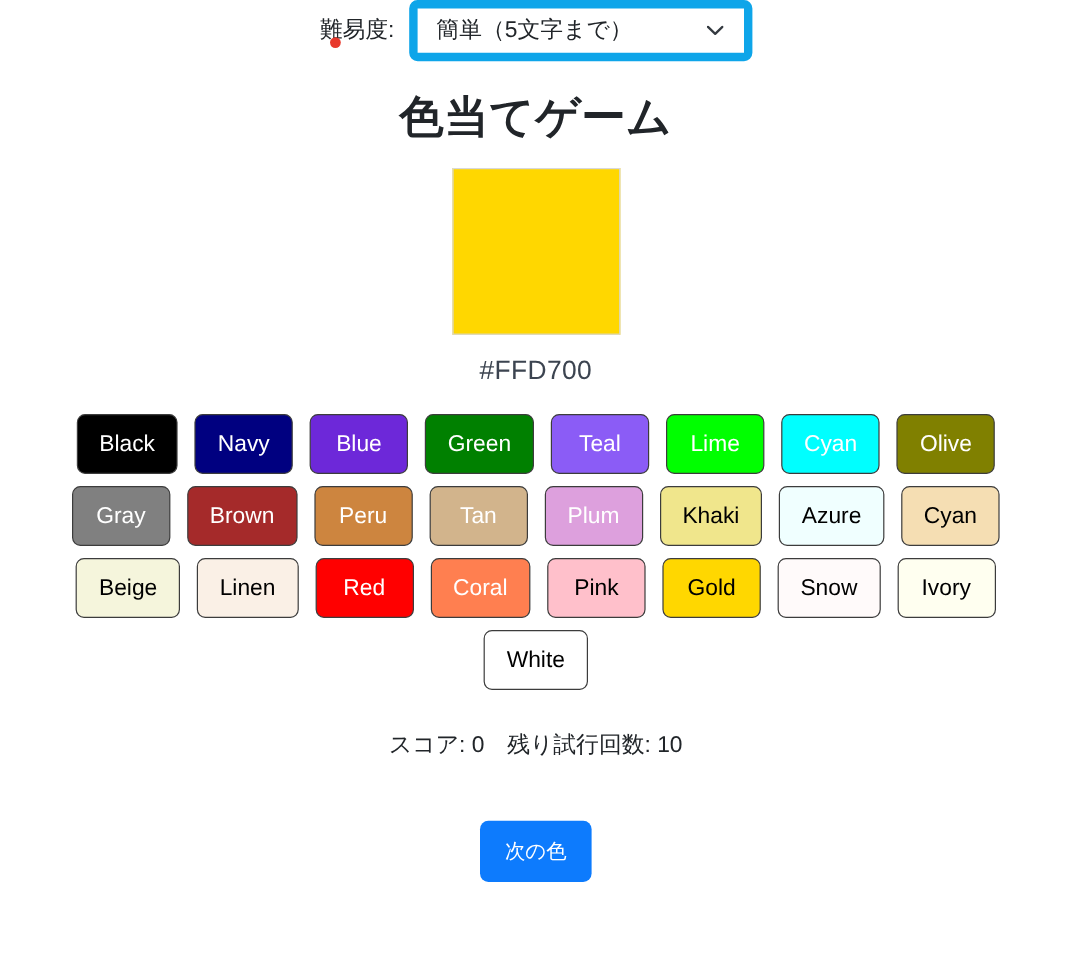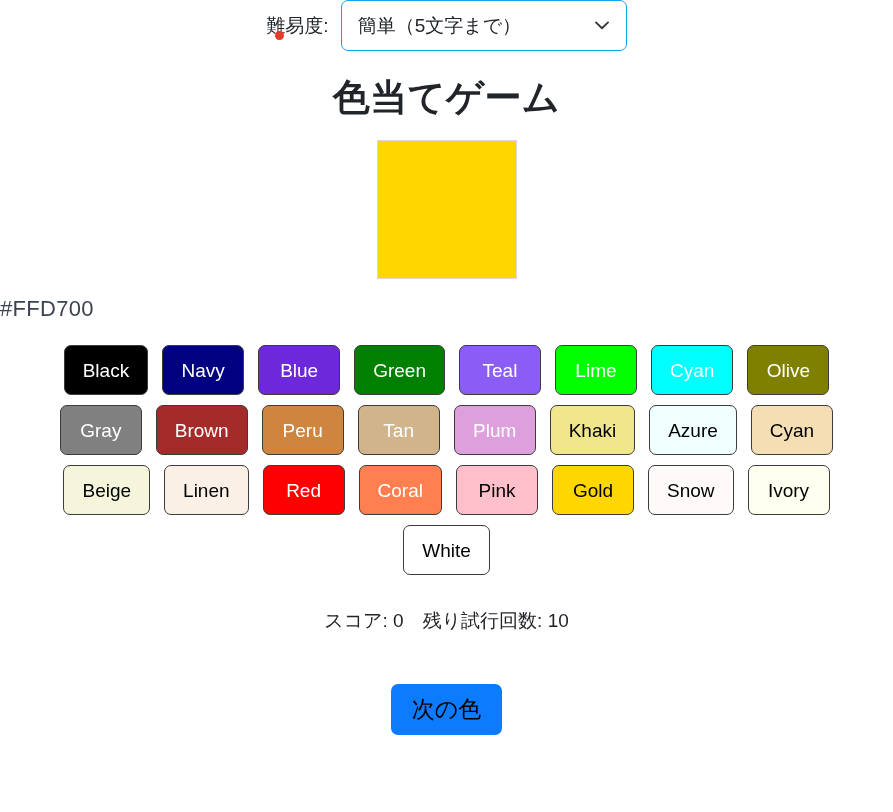--- a/index.html
+++ b/index.html
@@ -42,21 +42,21 @@
     height: 9px;
     border-radius: 50%;
     background: #e8392c;
     left: 9px;
     top: 15px;
   }
   .difficulty-select {
     width: 286px;
     height: 51px;
     box-sizing: border-box;
-    border: 1px solid #0ea5e9;
+    border: 7px solid #0ea5e9;
     border-radius: 7px;
     background: #ffffff;
     display: flex;
     align-items: center;
     justify-content: space-between;
     padding: 0 17px 0 16px;
     font-size: 19px;
     color: #212529;
   }
   .difficulty-select .sel-value {
@@ -86,20 +86,21 @@
     justify-content: center;
     padding-top: 17px;
   }
   .swatch {
     width: 140px;
     height: 139px;
     border: 1px solid #d8d8d8;
     box-sizing: border-box;
   }
   .hexcode {
+    text-align: center;
     font-size: 22px;
     color: #3c4450;
     padding-top: 17px;
     letter-spacing: 0.3px;
   }
 
   
   .grid {
     padding-top: 23px;
   }
@@ -136,24 +137,24 @@
   }
 
   
   .next-wrap {
     display: flex;
     justify-content: center;
     padding-top: 50px;
   }
   .next-btn {
     background: #0d7bfd;
-    color: #000000;
+    color: #ffffff;
     border: none;
     border-radius: 7px;
-    font-size: 23px;
+    font-size: 17px;
     font-family: Liberation Sans, sans-serif;
     padding: 0 21px;
     height: 51px;
     display: flex;
     align-items: center;
     justify-content: center;
     cursor: pointer;
     line-height: 1;
   }
 </style>

